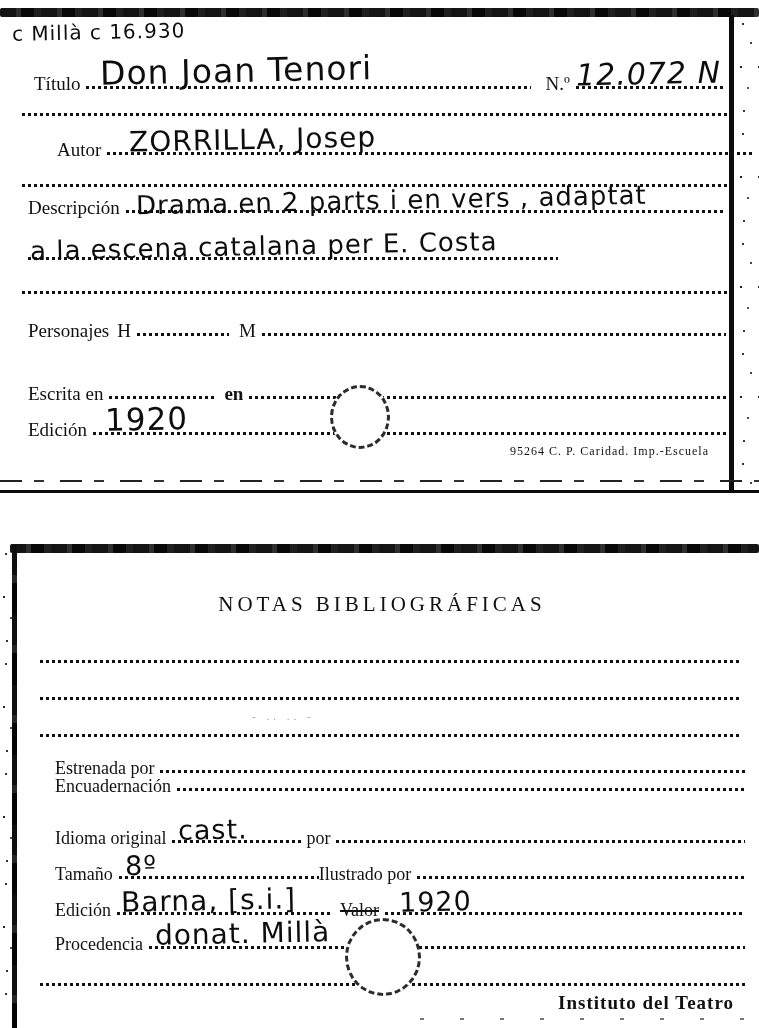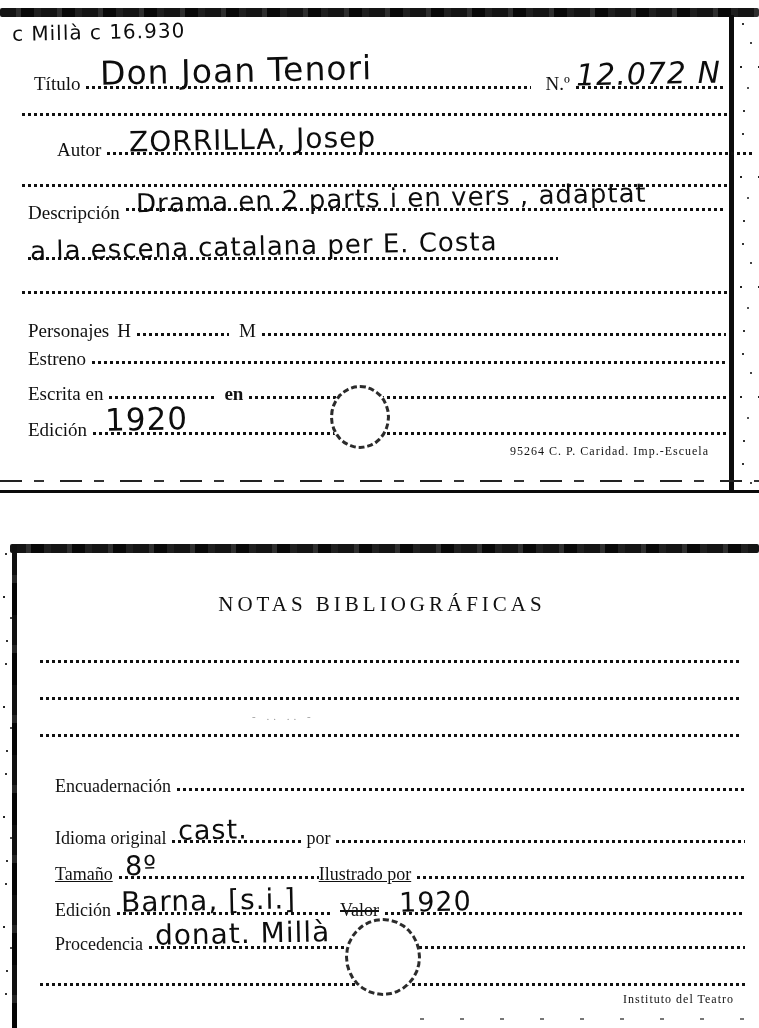--- a/index.html
+++ b/index.html
@@ -36,21 +36,21 @@
     font-family:"DejaVu Sans",sans-serif;color:#0d0d0d;white-space:nowrap;
     position:absolute;line-height:1;letter-spacing:1px;transform:rotate(-1.2deg);
   }
   .struck{text-decoration:line-through;text-decoration-thickness:2px;margin-left:8px;}
   .hole{
     position:absolute;background:#fff;border:3px dashed #2b2b2b;border-radius:50%;
     z-index:5;
   }
   .header{font-size:21px;letter-spacing:4px;font-weight:bold;font-weight:normal;}
   .imprint{font-size:12px;letter-spacing:1px;}
-  .footer{font-size:12px;font-weight:normal;letter-spacing:1px;}
+  .footer{font-size:19px;font-weight:bold;letter-spacing:1px;}
   .smudge{color:#9a9a9a;font-size:11px;letter-spacing:4px;}
 </style>
 </head>
 <body>
 
 <div class="abs" style="left:0;top:0;width:759px;height:495px;">
 
   <div class="abs torn-h" style="left:0;top:8px;width:759px;height:9px;"></div>
 
   <div class="abs" style="left:729px;top:15px;width:5px;height:477px;background:#0c0c0c;"></div>
@@ -73,44 +73,40 @@
 
   <div class="row" style="left:28px;top:128px;width:698px;height:30px;margin-left:29px;">
     <span class="lbl">Autor</span>
     <span class="line">
       <span class="hand" style="left:22px;bottom:1px;font-size:28px;">ZORRILLA, Josep</span>
     </span>
   </div>
 
   <div class="abs dl" style="left:22px;top:184px;width:706px;"></div>
 
-  <div class="row" style="left:28px;top:196px;width:698px;height:30px;align-items:center;">
+  <div class="row" style="left:28px;top:186px;width:698px;height:30px;">
     <span class="lbl">Descripción</span>
     <span class="line">
       <span class="hand" style="left:10px;bottom:0px;font-size:26px;">Drama en 2 parts i en vers , adaptat</span>
     </span>
   </div>
   <div class="abs dl" style="left:28px;top:257px;width:530px;">
     <span class="hand" style="left:2px;bottom:1px;font-size:26px;">a la escena catalana per E. Costa</span>
   </div>
 
   <div class="abs dl" style="left:22px;top:291px;width:706px;"></div>
 
   <div class="row" style="left:28px;top:306px;width:698px;height:24px;margin-top:9px;">
     <span class="lbl">Personajes</span>
     <span class="lbl" style="margin-left:8px;">H</span>
     <span class="line short" style="width:92px;"></span>
     <span class="lbl" style="margin-left:10px;">M</span>
     <span class="line"></span>
   </div>
 
-  <div class="row" style="left:28px;top:343px;width:698px;height:24px;">
-    <span class="lbl">Estreno</span>
-    <span class="line"></span>
-  </div>
 
   <div class="row" style="left:28px;top:378px;width:698px;height:24px;">
     <span class="lbl">Escrita en</span>
     <span class="line short" style="width:105px;"></span>
     <span class="lbl" style="margin-left:10px;font-weight:bold;">en</span>
     <span class="line"></span>
   </div>
 
   <div class="row" style="left:28px;top:412px;width:698px;height:26px;">
     <span class="lbl">Edición</span>
@@ -134,36 +130,40 @@
   <div class="abs torn-v" style="left:12px;top:5px;width:5px;height:483px;"></div>
   <div class="abs speckle" style="left:0;top:5px;width:12px;height:483px;"></div>
 
   <div class="abs header" style="left:17px;top:52px;width:730px;text-align:center;">NOTAS BIBLIOGRÁFICAS</div>
 
   <div class="abs dl" style="left:40px;top:120px;width:702px;"></div>
   <div class="abs dl" style="left:40px;top:157px;width:702px;"></div>
   <div class="abs smudge" style="left:252px;top:170px;">-  ..  .. -</div>
   <div class="abs dl" style="left:40px;top:194px;width:702px;"></div>
 
+  <div class="row" style="left:55px;top:212px;width:690px;height:24px;">
+    <span class="lbl2">Estrenada por</span>
+    <span class="line"></span>
+  </div>
 
   <div class="row" style="left:55px;top:230px;width:690px;height:24px;">
     <span class="lbl2">Encuadernación</span>
     <span class="line"></span>
   </div>
 
   <div class="row" style="left:55px;top:280px;width:690px;height:26px;">
     <span class="lbl2">Idioma original</span>
     <span class="line short" style="width:130px;">
       <span class="hand" style="left:6px;bottom:0px;font-size:27px;">cast.</span>
     </span>
     <span class="lbl2" style="margin-left:4px;">por</span>
     <span class="line"></span>
   </div>
 
-  <div class="row" style="left:55px;top:316px;width:690px;height:26px;text-decoration:underline;">
+  <div class="row" style="left:55px;top:316px;width:690px;height:26px;">
     <span class="lbl2">Tamaño</span>
     <span class="line short" style="width:200px;">
       <span class="hand" style="left:6px;bottom:0px;font-size:27px;">8º</span>
     </span>
     <span class="lbl2" style="">Ilustrado por</span>
     <span class="line"></span>
   </div>
 
   <div class="row" style="left:55px;top:350px;width:690px;height:28px;">
     <span class="lbl2">Edición</span>

